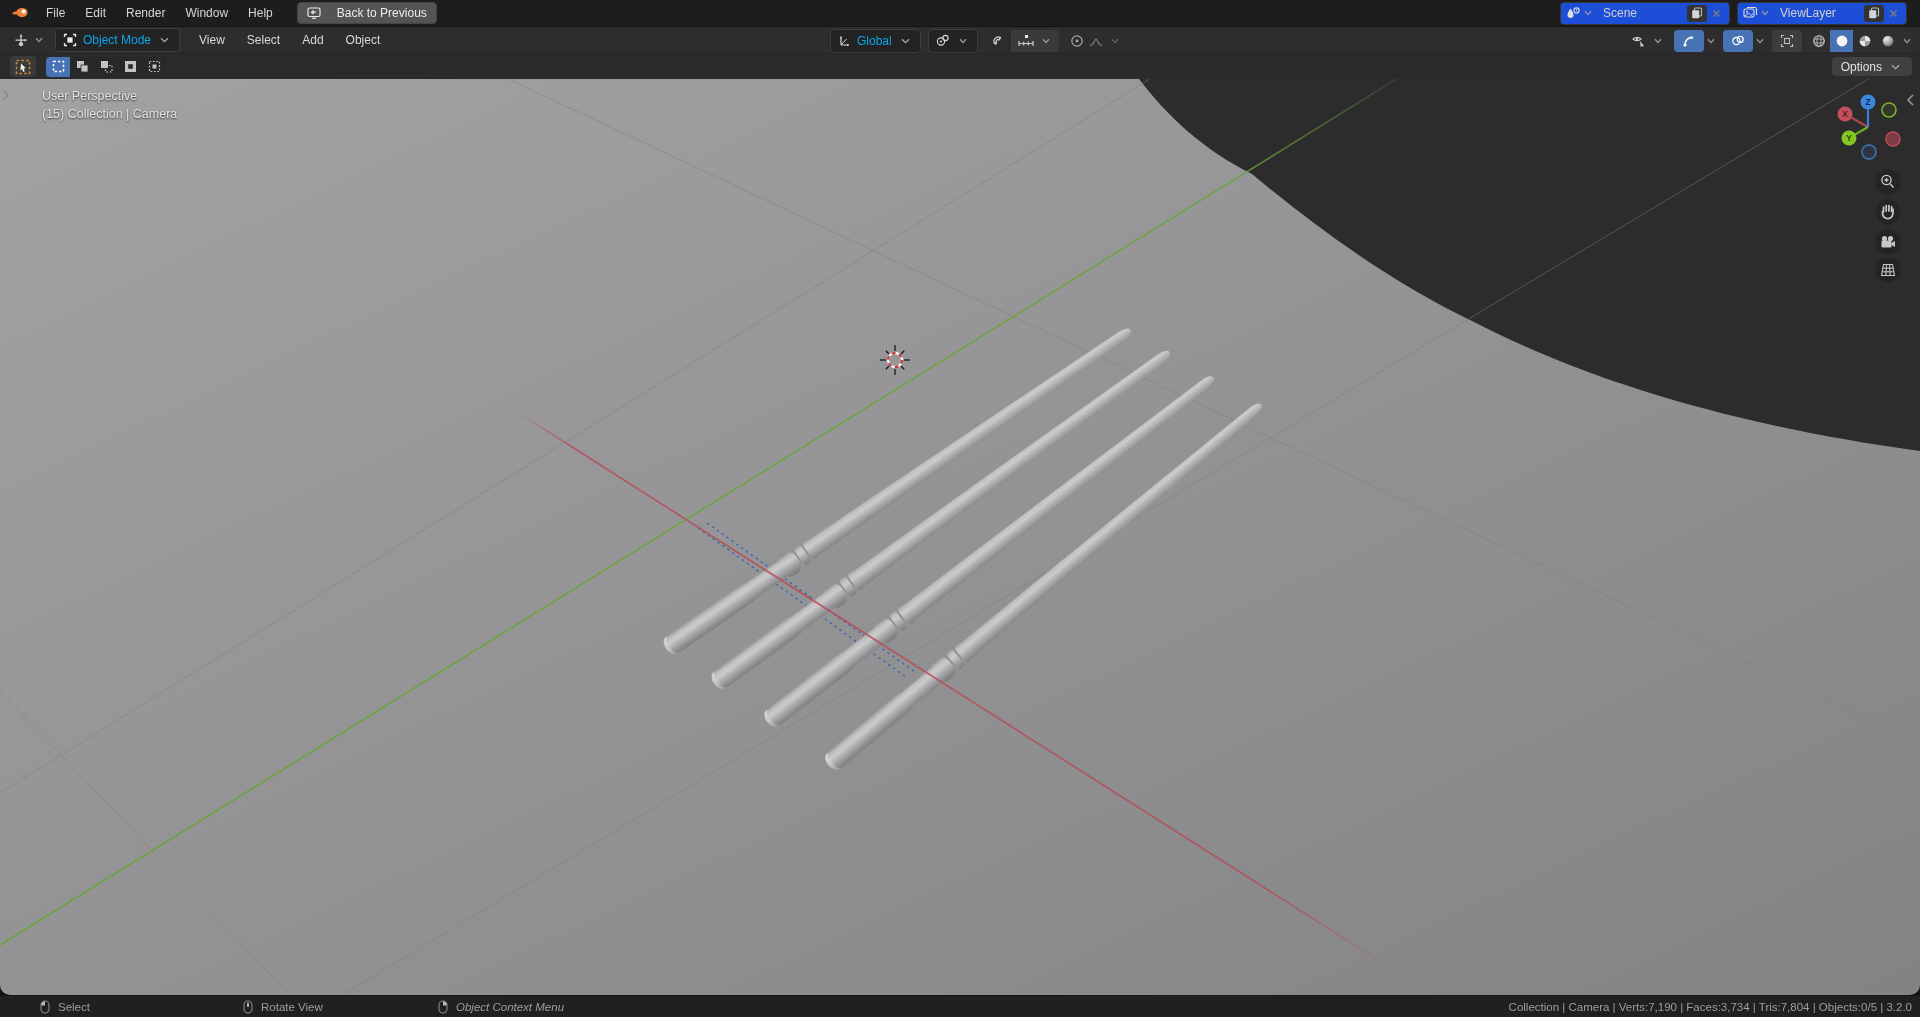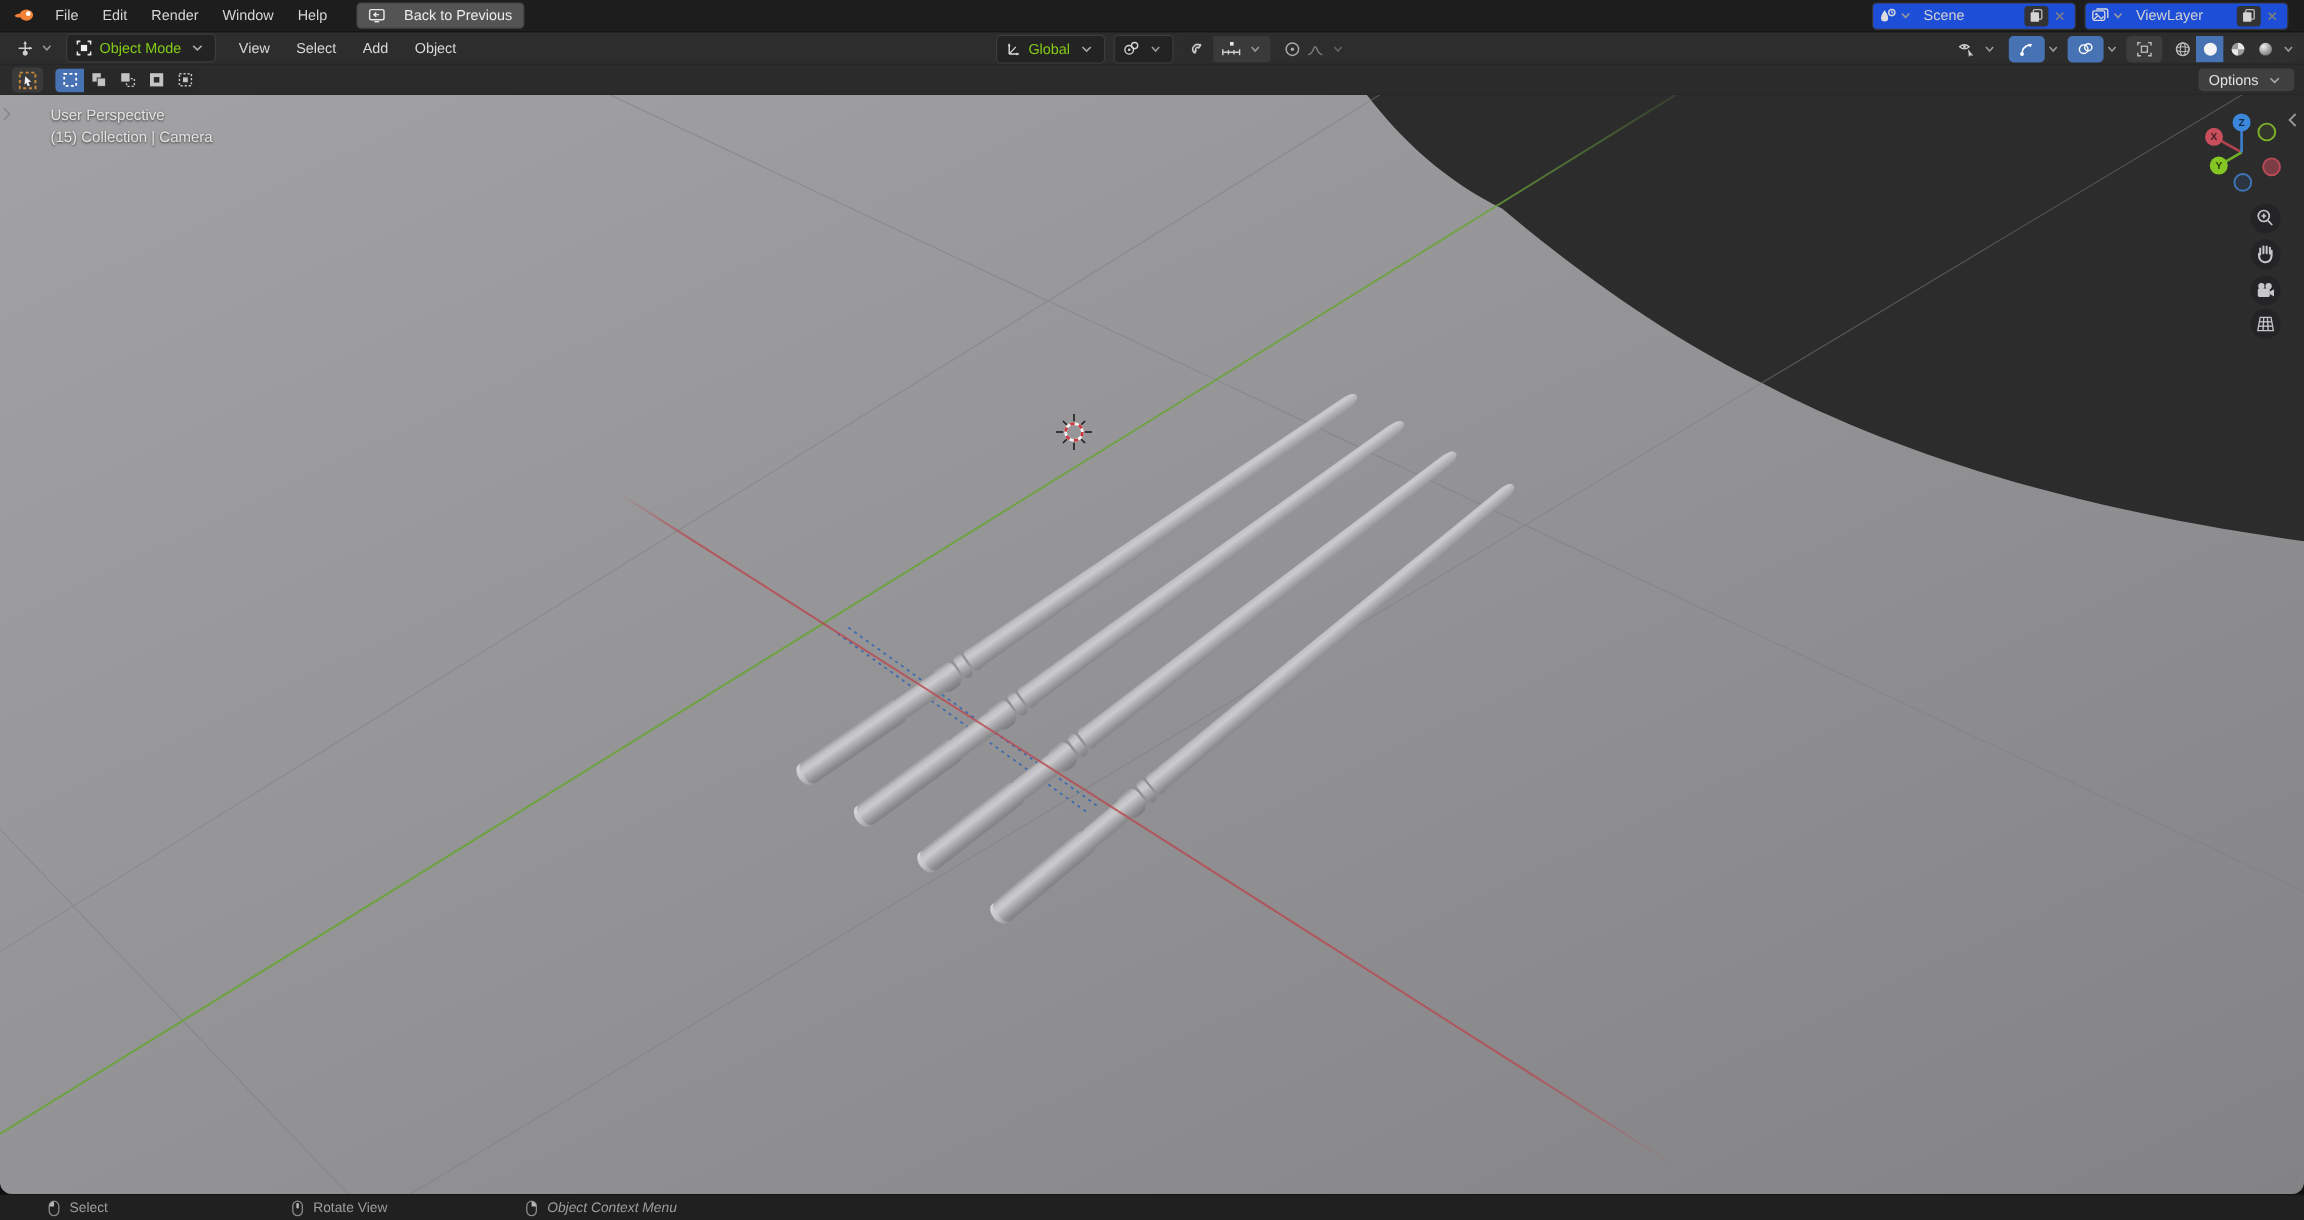--- a/index.html
+++ b/index.html
@@ -13,21 +13,21 @@
   .backbtn{margin-left:14px;height:20px;background:#545454;border:1px solid #444;border-radius:4px;display:flex;align-items:center;gap:16px;padding:0 9px;color:#ececec;font-size:12px;}
   .tb-spacer{flex:1;}
   .id-widget{height:21px;background:#1d4ed8;border:1px solid #363636;border-radius:4px;display:flex;align-items:center;margin-right:7px;padding:0 4px;color:#d2d2d2;font-size:12px;}
   .id-widget .label{padding:0 8px;min-width:74px;}
   .mini-btn{width:20px;height:17px;background:#333;border-radius:3px;display:flex;align-items:center;justify-content:center;margin-left:2px;}
   .xwrap{width:18px;display:flex;align-items:center;justify-content:center;}
 
   
   .vheader{height:27px;background:#2d2d2d;display:flex;align-items:center;padding-left:8px;position:relative;flex:0 0 auto;border-bottom:1px solid #262626;box-sizing:border-box;}
   .editor-btn{display:flex;align-items:center;gap:3px;padding:0 5px;}
-  .dropdown{height:22px;background:#232323;border:1px solid #3c3c3c;border-radius:4px;display:flex;align-items:center;gap:6px;padding:0 7px;color:#84cc16;font-size:12px;margin-left:4px;}
+  .dropdown{height:22px;background:#232323;border:1px solid #3c3c3c;border-radius:4px;display:flex;align-items:center;gap:6px;padding:0 7px;color:#0ea5e9;font-size:12px;margin-left:4px;}
   .hmenu{padding:0 11px;font-size:12px;color:#d8d8d8;line-height:26px;}
   .center-group{position:absolute;left:830px;top:0;height:27px;display:flex;align-items:center;gap:7px;}
   .right-group{position:absolute;right:6px;top:0;height:27px;display:flex;align-items:center;gap:5px;}
   .seg-group{display:flex;border-radius:4px;overflow:hidden;height:22px;}
   .seg{display:flex;align-items:center;justify-content:center;}
   .hbtn{height:22px;display:flex;align-items:center;gap:4px;padding:0 4px;border-radius:4px;}
   .bluebtn{background:#4772b3;}
   .darkbtn{background:#3d3d3d;}
   .chevwrap{display:flex;align-items:center;padding:0 3px;}
 
@@ -554,15 +554,18 @@
       </svg>
       <span>Rotate View</span>
     </div>
     <div class="hint" style="left:438px;font-style:italic;">
       <svg width="10" height="14" viewBox="0 0 10 14">
         <rect x="1" y="1" width="8" height="12" rx="4" fill="none" stroke="#8a8a8a" stroke-width="1.1"></rect>
         <path d="M5,1.2 A4,4 0 0 1 8.8,5.5 L5,5.5 Z" fill="#b8b8b8"></path>
       </svg>
       <span>Object Context Menu</span>
     </div>
+    <div class="stats">
+      <span>Collection | Camera | Verts:7,190 | Faces:3,734 | Tris:7,804 | Objects:0/5 | 3.2.0</span>
+    </div>
   </div>
 
 </div>
 
 </body></html>

